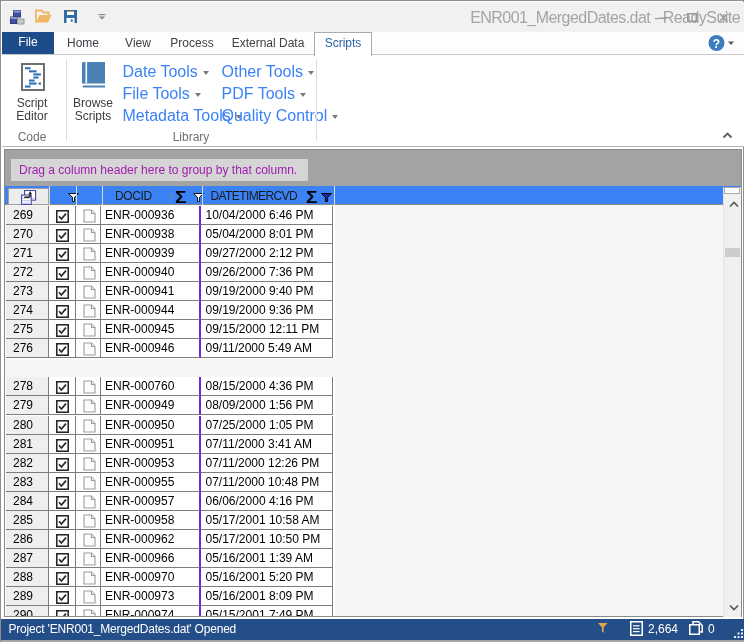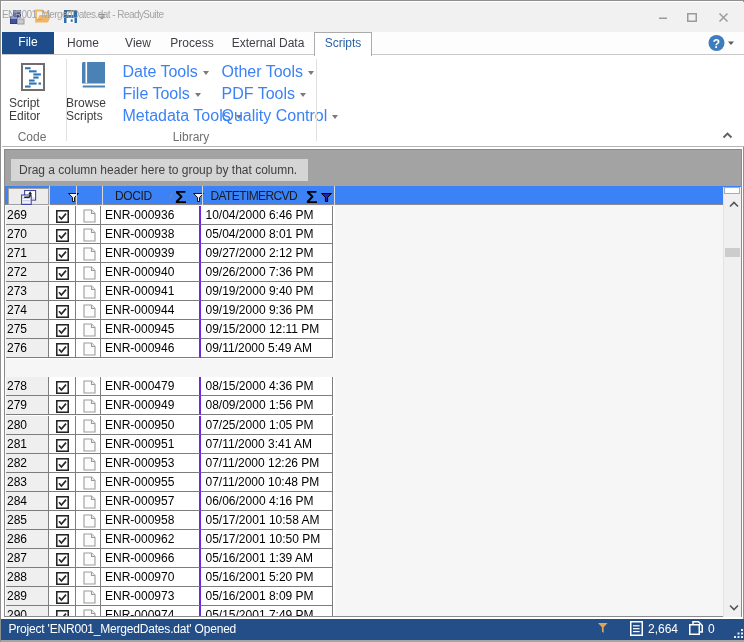--- a/index.html
+++ b/index.html
@@ -1,43 +1,43 @@
 <!DOCTYPE html>
 <html><head><meta charset="utf-8"><style>
 *{margin:0;padding:0;box-sizing:border-box}
 html,body{width:744px;height:642px;overflow:hidden;font-family:"Liberation Sans",sans-serif}
 #win{position:absolute;left:0;top:0;width:744px;height:642px;background:#fff;border:1px solid #8f8f8f;border-bottom:none}
 .abs{position:absolute}
 
 #title{position:absolute;left:1px;top:1px;width:742px;height:30px;background:#f1f1f1}
-#titletext{position:absolute;left:0;top:7px;width:738px;text-align:left;font-size:10px;color:#a3a4a6;letter-spacing:-0.55px}
+#titletext{position:absolute;left:0;top:7px;width:738px;text-align:right;font-size:16px;color:#a3a4a6;letter-spacing:-0.55px}
 
 #tabrow{position:absolute;left:1px;top:31px;width:742px;height:23px;background:#fdfdfe;border-bottom:1px solid #c8c8c8}
 #filetab{position:absolute;left:0px;top:0px;width:52px;height:22px;background:#1e4c8a;color:#fff;font-size:12px;text-align:center;line-height:21px}
 .tab{position:absolute;top:1px;height:22px;font-size:12px;color:#404046;text-align:center;line-height:21px}
 #scriptstab{position:absolute;left:312px;top:0px;width:58px;height:24px;background:#fff;border:1px solid #ababab;border-bottom:none;color:#2a62a5;font-size:12px;text-align:center;line-height:21px;z-index:2}
 
 #ribbon{position:absolute;left:1px;top:54px;width:742px;height:92px;background:#fff;border-bottom:1px solid #b4b4b4}
 .rsep{position:absolute;top:4px;width:1px;height:82px;background:#e0e0e0}
 .glabel{position:absolute;top:74.5px;font-size:12px;color:#707070;text-align:center}
-.btext{position:absolute;font-size:12px;color:#3c3c3c;text-align:left;line-height:13px}
+.btext{position:absolute;font-size:12px;color:#3c3c3c;text-align:center;line-height:13px}
 .ddrow{position:absolute;font-size:16px;color:#3b82f6;white-space:nowrap}
 .caret{display:inline-block;width:0;height:0;border-left:3.5px solid transparent;border-right:3.5px solid transparent;border-top:4px solid #7a7a7a;margin-left:5px;vertical-align:2px}
 
 #gridwrap{position:absolute;left:3px;top:148px;width:738px;height:468px;background:#f6f6f6;border:1px solid #8a8a8a}
 #grouppanel{position:absolute;left:0;top:0;width:736px;height:36px;background:#a3a3a3}
-#hintbox{position:absolute;left:6px;top:9px;width:297px;height:22px;background:#d5d5d5;font-size:12px;color:#404040;line-height:22px;padding-left:8px}
+#hintbox{position:absolute;left:6px;top:9px;width:297px;height:22px;background:#d5d5d5;font-size:12px;color:#a21caf;line-height:22px;padding-left:8px}
 #headrow{position:absolute;left:0;top:36px;width:736px;height:19px;background:#3b82f6;border-bottom:1px solid #8a8a8a}
 .hsep{position:absolute;top:0;width:1px;height:19px;background:#d9d9d9}
 #indbtn{position:absolute;left:3px;top:2px;width:41px;height:17px;background:#ececec;border:1px solid #9f9f9f}
 .htext{position:absolute;top:3px;font-size:12px;color:#1a1a1a;white-space:nowrap}
 .sigma{position:absolute;top:1.5px;font-size:16px;font-weight:bold;color:#000;line-height:20px;transform:scaleX(1.2);transform-origin:left top}
 
 .row{position:absolute;left:0;width:330px;height:20px;background:#fff}
-.row .c0{position:absolute;left:1px;top:0;width:43px;height:19px;background:#efefef;font-size:12px;color:#000;line-height:19px;padding-left:1px;border-right:1px solid #7d7d7d;border-bottom:1px solid #7d7d7d}
+.row .c0{position:absolute;left:1px;top:0;width:43px;height:19px;background:#efefef;font-size:12px;color:#000;line-height:19px;padding-left:7px;border-right:1px solid #7d7d7d;border-bottom:1px solid #7d7d7d}
 .row .cb{position:absolute;left:44px;top:0;width:27px;height:19px;background:#fff;border-right:1px solid #7d7d7d;border-bottom:1px solid #7d7d7d}
 .row .cb svg{position:absolute;left:7px;top:3.5px}
 .row .pg{position:absolute;left:71px;top:0;width:25px;height:19px;background:#fff;border-right:1px solid #7d7d7d;border-bottom:1px solid #7d7d7d}
 .row .pg svg{position:absolute;left:7px;top:2.5px}
 .row .c3{position:absolute;left:96px;top:0;width:100px;height:19px;background:#fff;font-size:12px;color:#000;line-height:19px;padding-left:4px;border-right:2px solid #6d28d9;border-bottom:1px solid #7d7d7d}
 .row .c4{position:absolute;left:196px;top:0;width:132px;height:19px;background:#fff;font-size:12px;color:#000;line-height:19px;padding-left:4.5px;border-right:1px solid #7d7d7d;border-bottom:1px solid #7d7d7d}
 
 #vsb{position:absolute;left:718px;top:37px;width:18px;height:430px;background:#f0f0f0;border-left:1px solid #e3e3e3}
 
 #status{position:absolute;left:0;top:618px;width:744px;height:21px;background:#234e88;color:#fff;font-size:12px}
@@ -313,21 +313,21 @@
               <rect x="0.75" y="0.75" width="11.5" height="11.5" fill="#fff" stroke="#262626" stroke-width="1.6"></rect>
               <path d="M3 6.2 L5.4 9 L10 3.6" fill="none" stroke="#262626" stroke-width="1.7"></path>
             </svg>
           </div>
 <div class="pg">
             <svg width="13" height="14" viewBox="0 0 13 14">
               <path d="M1 1 H8.5 L12 4.5 V13 H1 Z" fill="#fcfcfc" stroke="#9c9c9c" stroke-width="1.1"></path>
               <path d="M8.5 1 V4.5 H12" fill="#efefef" stroke="#9c9c9c" stroke-width="1.1"></path>
             </svg>
           </div>
-<div class="c3">ENR-000479</div>
+<div class="c3">ENR-000760</div>
 <div class="c4">08/15/2000 4:36 PM</div>
 </div>
 <div class="row" style="top:190px">
 <div class="c0">279</div>
 <div class="cb">
             <svg width="13" height="13" viewBox="0 0 13 13">
               <rect x="0.75" y="0.75" width="11.5" height="11.5" fill="#fff" stroke="#262626" stroke-width="1.6"></rect>
               <path d="M3 6.2 L5.4 9 L10 3.6" fill="none" stroke="#262626" stroke-width="1.7"></path>
             </svg>
           </div>

